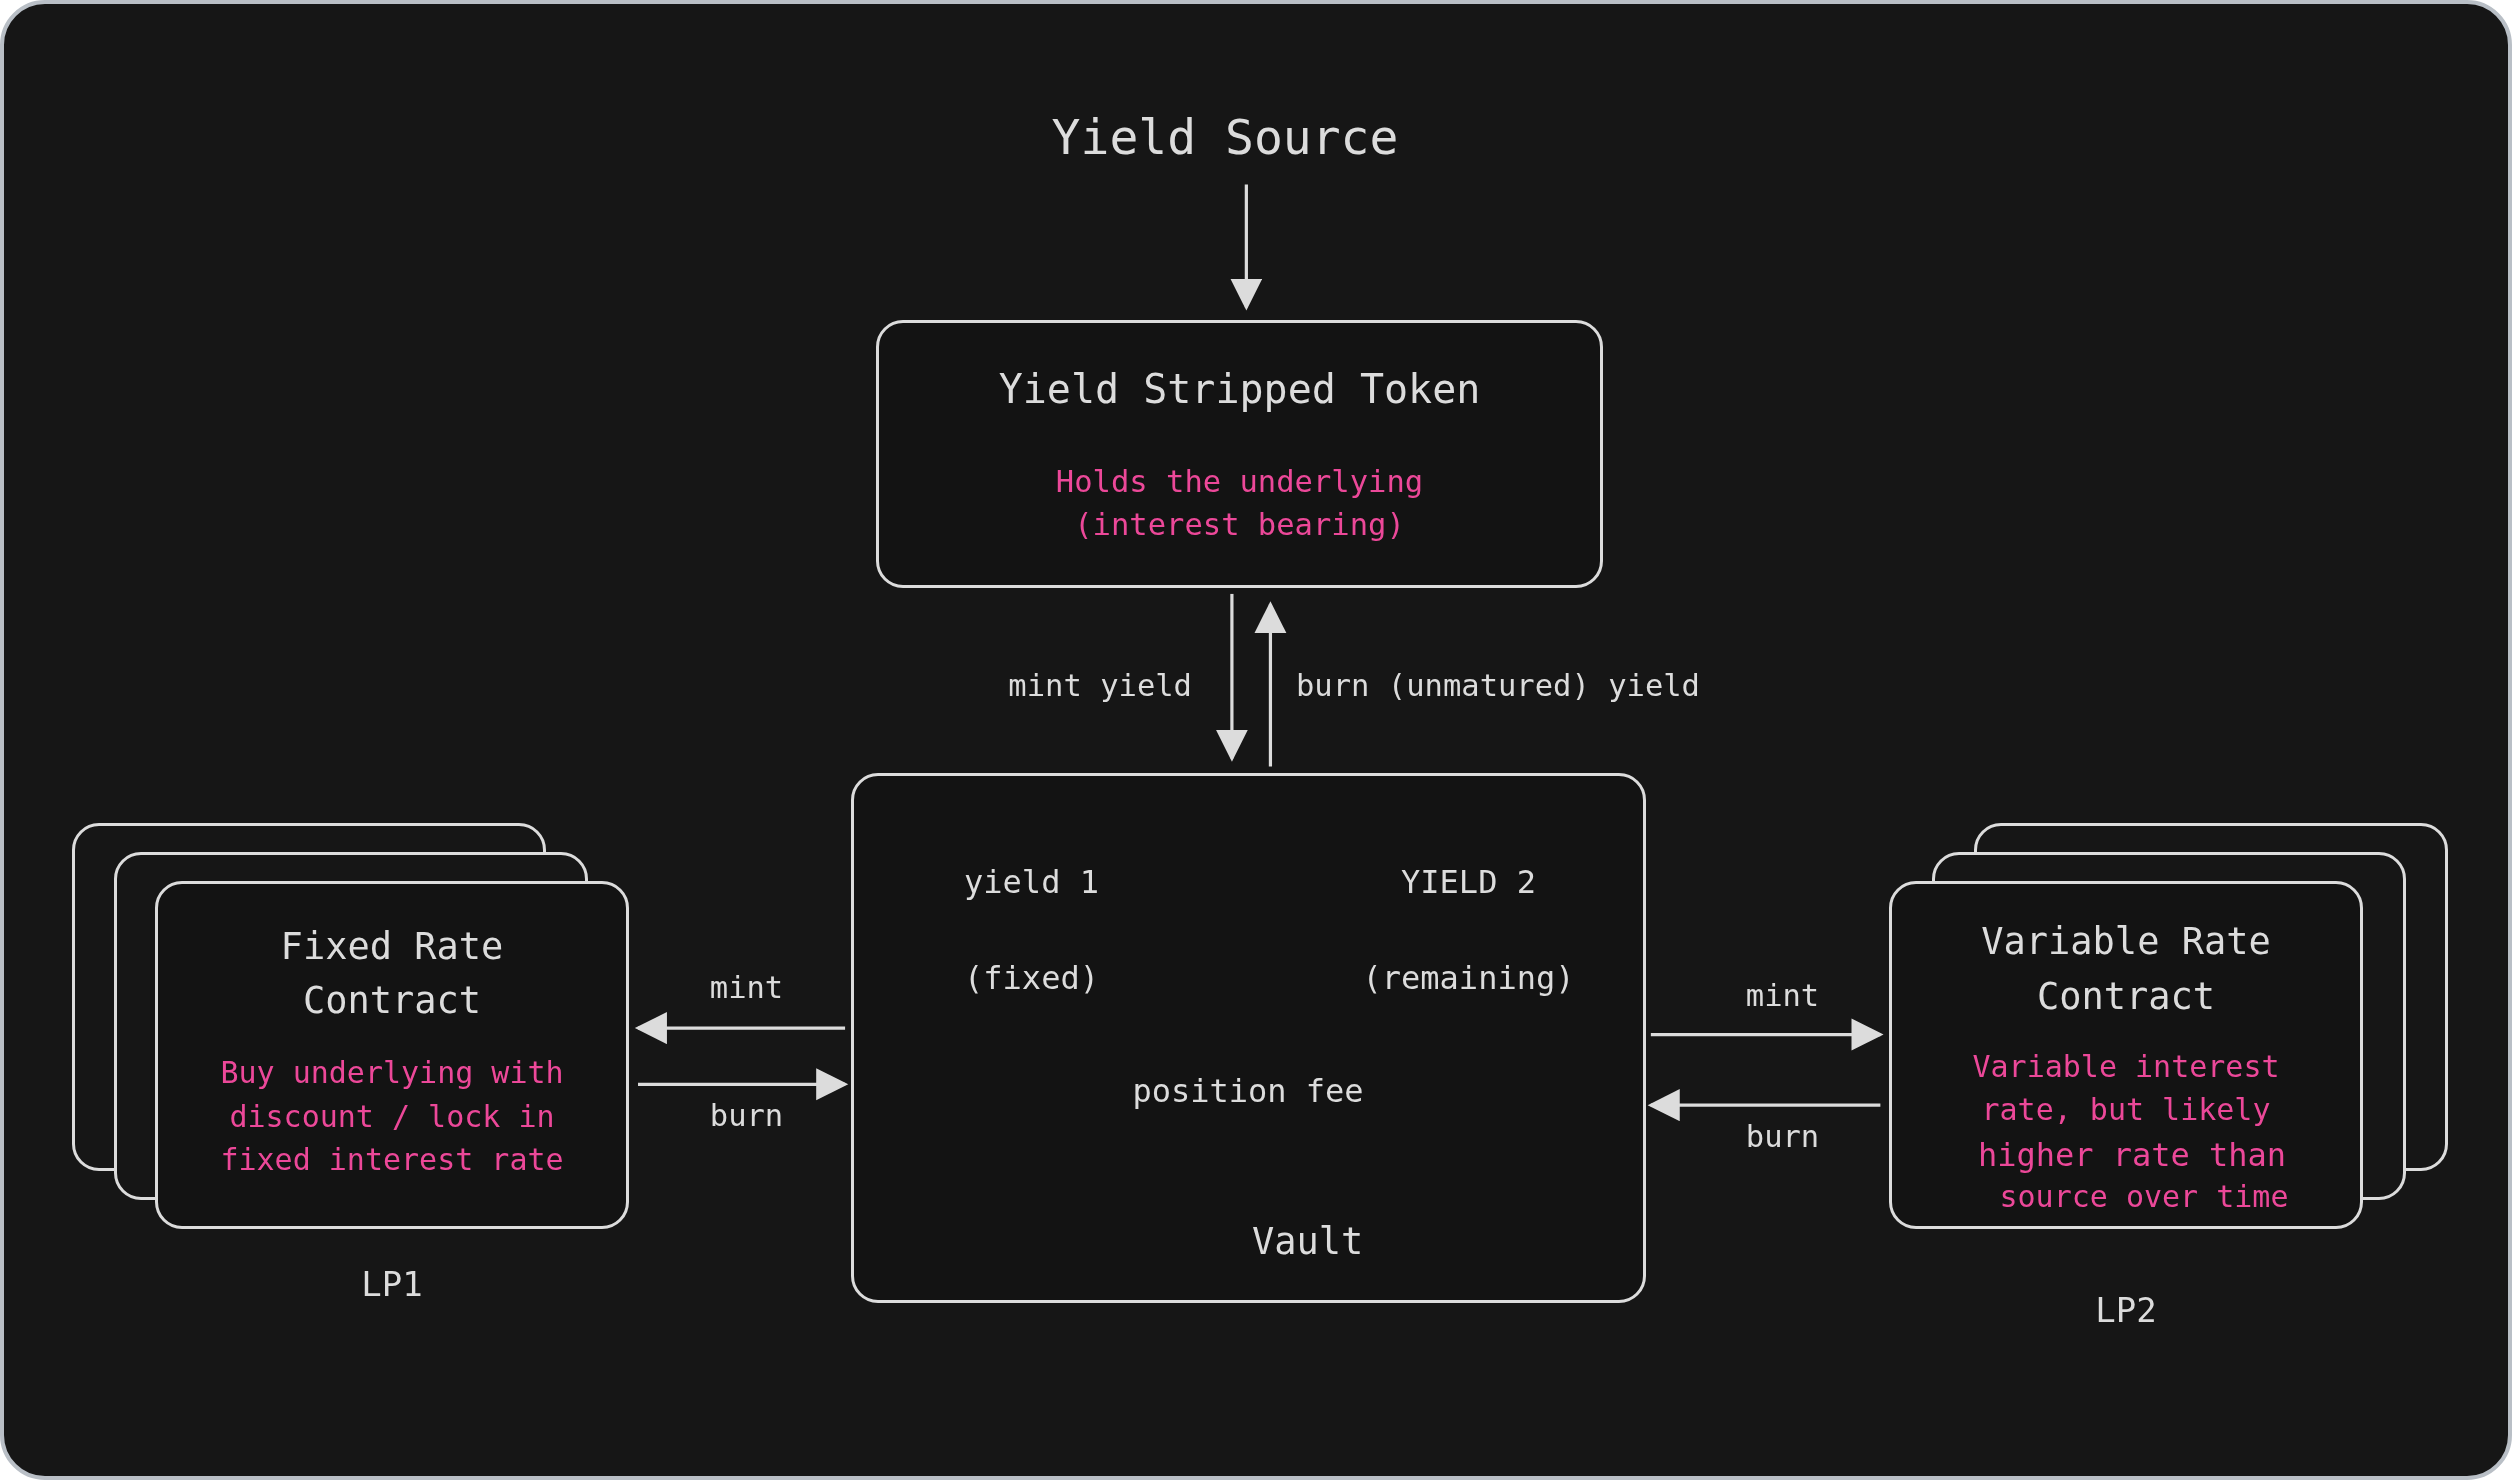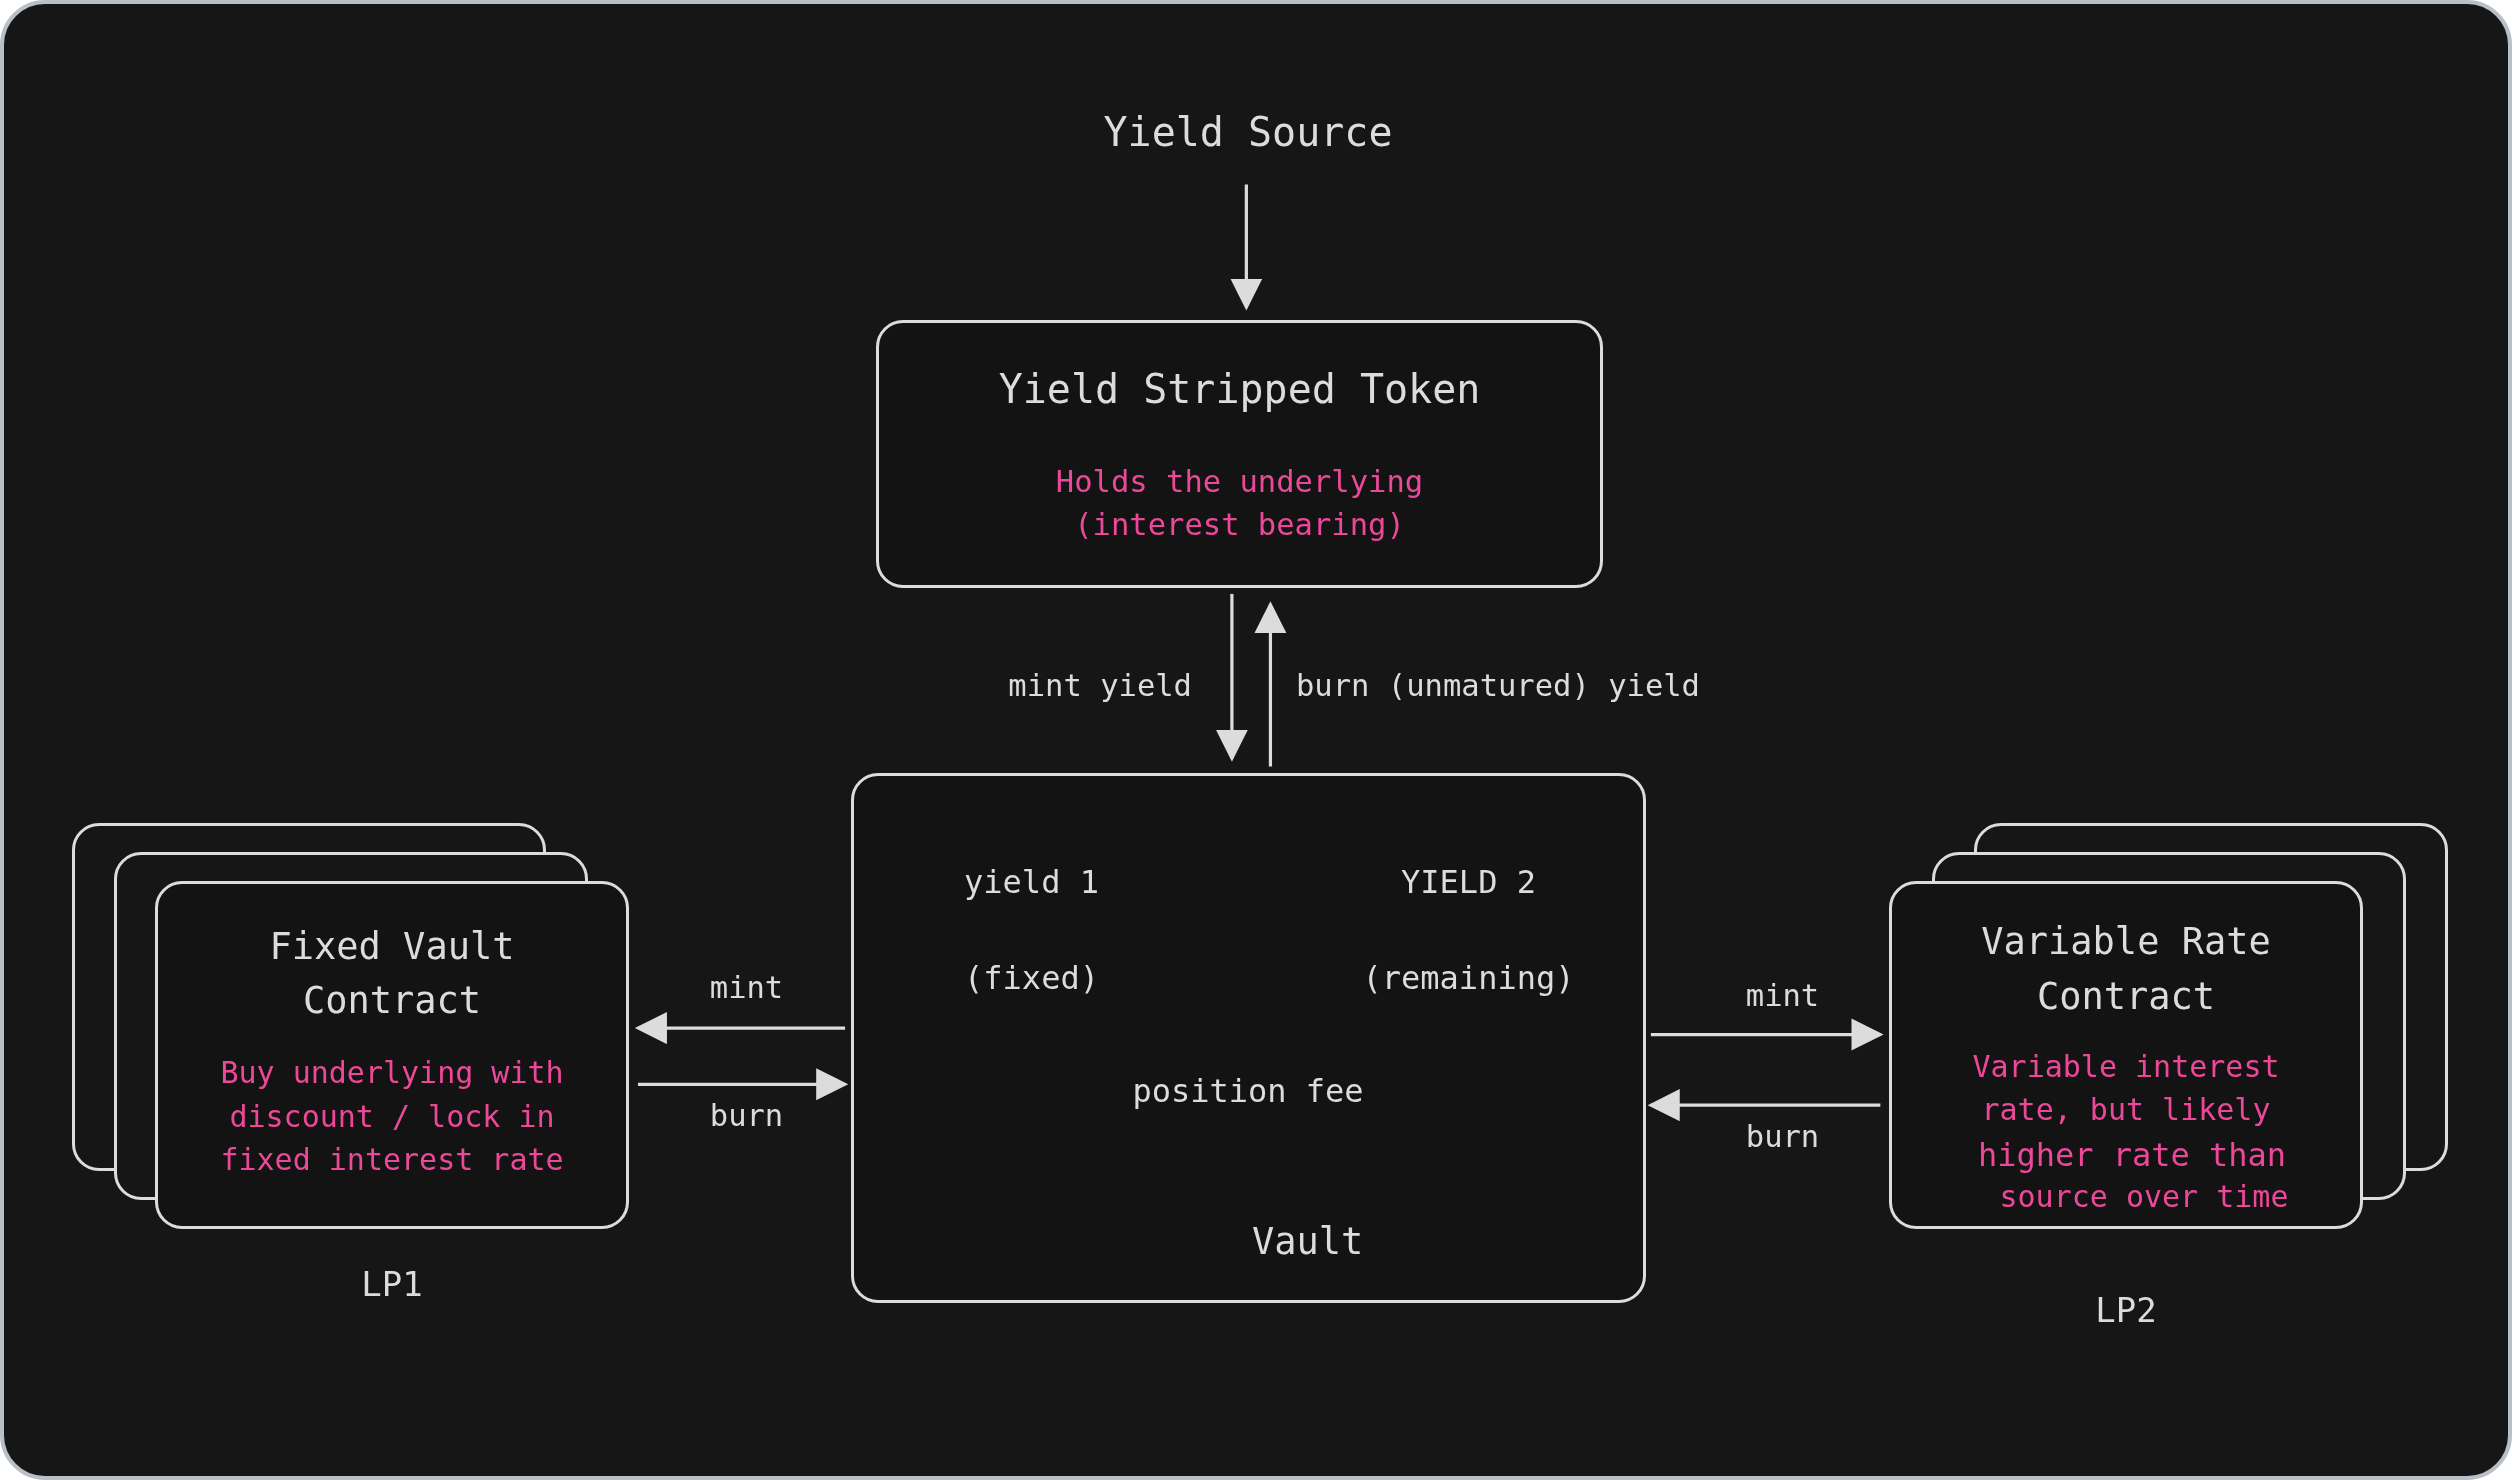--- a/index.html
+++ b/index.html
@@ -83,21 +83,21 @@
 
     <line x1="1048" y1="1276" x2="790" y2="1276" stroke="#dcdcdc" stroke-width="4" marker-end="url(#ah)"></line>
 
     <line x1="790" y1="1346" x2="1048" y2="1346" stroke="#dcdcdc" stroke-width="4" marker-end="url(#ah)"></line>
 
     <line x1="2052" y1="1284" x2="2338" y2="1284" stroke="#dcdcdc" stroke-width="4" marker-end="url(#ah)"></line>
 
     <line x1="2338" y1="1372" x2="2052" y2="1372" stroke="#dcdcdc" stroke-width="4" marker-end="url(#ah)"></line>
   </svg>
 
-  <div class="txt" style="left:923px; top:104px; width:642px; font-size:40px;">Yield Source</div>
+  <div class="txt" style="left:900px; top:104px; width:642px; font-size:48px;">Yield Source</div>
 
   <div class="node" style="left:872px; top:316px; width:727px; height:268px;"></div>
   <div class="txt" style="left:872px; top:361px; width:727px; font-size:40px;">Yield Stripped Token</div>
   <div class="txt blue" style="left:872px; top:459px; width:727px; font-size:30.5px;">Holds the underlying</div>
   <div class="txt blue" style="left:872px; top:502px; width:727px; font-size:30.5px;">(interest bearing)</div>
 
   <div class="txt" style="left:867px; top:663px; width:321px; text-align:right; font-size:30.5px;">mint yield</div>
   <div class="txt" style="left:1292px; top:663px; width:562px; text-align:left; font-size:30.5px;">burn (unmatured) yield</div>
 
   <div class="node" style="left:847px; top:769px; width:795px; height:530px;"></div>
@@ -108,21 +108,21 @@
 
   <div class="txt" style="left:1320px; top:859px; width:289px; font-size:32px;">YIELD 2</div>
   <div class="txt" style="left:1320px; top:955px; width:289px; font-size:32px;">(remaining)</div>
 
   <div class="txt" style="left:883px; top:1068px; width:722px; font-size:32px;">position fee</div>
 
   <div class="ghost" style="left:68px; top:819px; width:474px; height:348px;"></div>
   <div class="ghost" style="left:110px; top:848px; width:474px; height:348px;"></div>
   <div class="node" style="left:151px; top:877px; width:474px; height:348px;"></div>
 
-  <div class="txt" style="left:151px; top:920px; width:474px; font-size:37px;">Fixed Vault</div>
+  <div class="txt" style="left:151px; top:920px; width:474px; font-size:37px;">Fixed Rate</div>
   <div class="txt" style="left:151px; top:974px; width:474px; font-size:37px;">Contract</div>
   <div class="txt blue" style="left:151px; top:1051px; width:474px; font-size:30px;">Buy underlying with</div>
   <div class="txt blue" style="left:151px; top:1095px; width:474px; font-size:30px;">discount / lock in</div>
   <div class="txt blue" style="left:151px; top:1138px; width:474px; font-size:30px;">fixed interest rate</div>
   <div class="txt" style="left:151px; top:1260px; width:474px; font-size:34px;">LP1</div>
 
   <div class="txt" style="left:642px; top:965px; width:201px; font-size:30.5px;">mint</div>
   <div class="txt" style="left:642px; top:1093px; width:201px; font-size:30.5px;">burn</div>
 
   <div class="ghost" style="left:1970px; top:819px; width:474px; height:348px;"></div>

